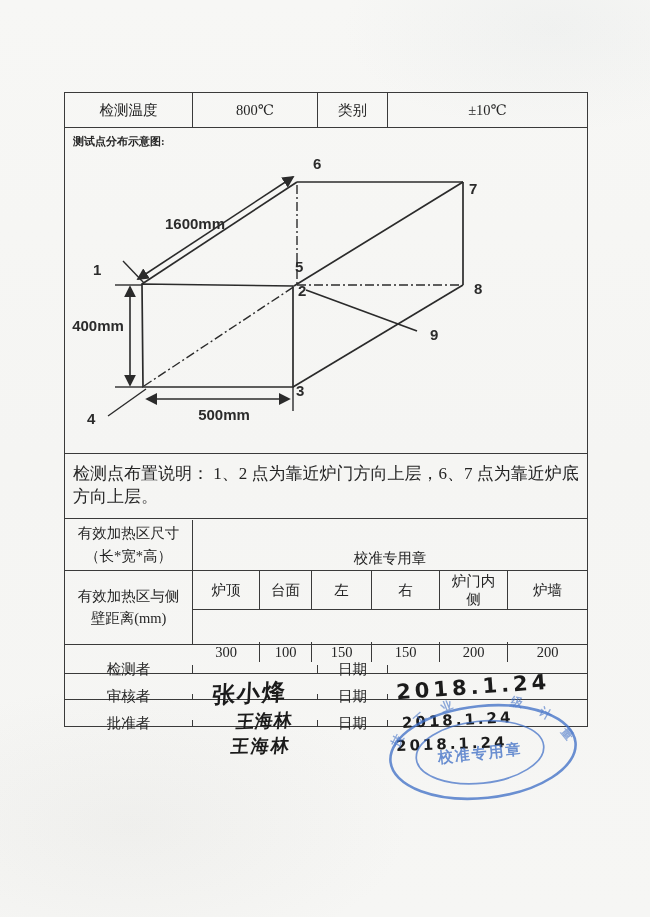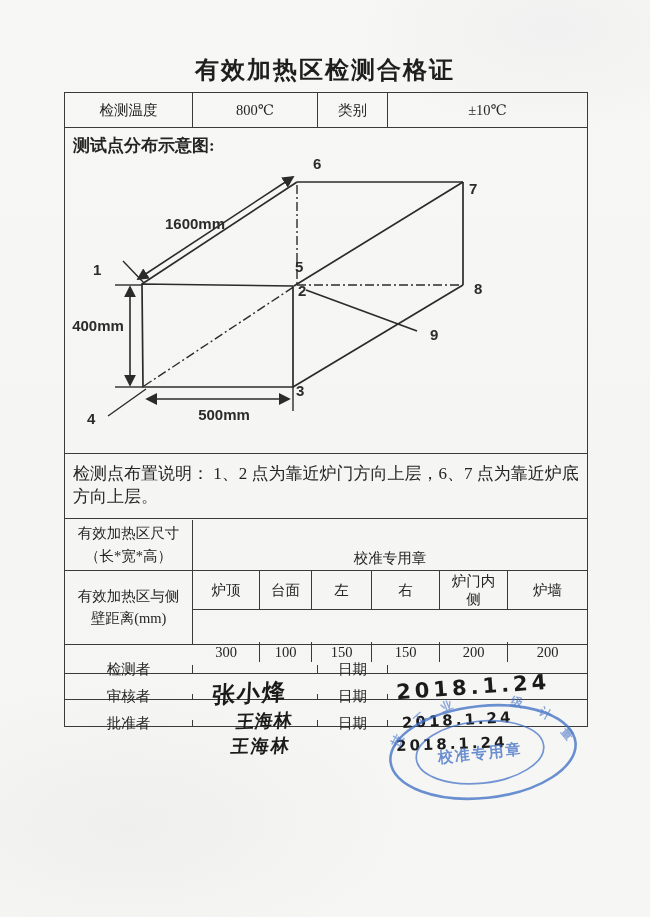--- a/index.html
+++ b/index.html
@@ -32,21 +32,21 @@
   .row:last-child{border-bottom:none;}
   .cell{
     box-sizing:border-box;border-right:1.4px solid #3a3a3a;
     display:flex;align-items:center;justify-content:center;
     text-align:center;padding:2px 4px;
   }
   .cell.last{border-right:none;}
   .c1{width:128px;} .c2{width:125px;} .c3{width:70px;} .c4{flex:1;}
   .h34{height:34px;} .h35{height:35px;}
   .diagram-cell{position:relative;height:326px;border-bottom:1.4px solid #3a3a3a;box-sizing:border-box;}
-  .diagram-label{position:absolute;left:8px;top:6px;font-size:17px;font-weight:bold;color:#242424;}
+  .diagram-label{position:absolute;left:8px;top:6px;font-size:11px;font-weight:bold;color:#242424;}
   .note-row{height:65px;box-sizing:border-box;border-bottom:1.4px solid #3a3a3a;
     padding:9px 8px 0 8px;font-size:17px;line-height:1.35;}
   .size-row{height:52px;align-items:flex-end;}
   .dist-wrap{height:74px;border-bottom:1.4px solid #3a3a3a;display:flex;box-sizing:border-box;}
   .dist-label{width:128px;border-right:1.4px solid #3a3a3a;box-sizing:border-box;
     display:flex;align-items:center;justify-content:center;text-align:center;padding:2px 6px;line-height:1.5;}
   .dist-right{flex:1;display:flex;flex-direction:column;gap:32px;}
   .dist-hdr{display:flex;height:49px;border-bottom:1.2px solid #3a3a3a;box-sizing:border-box;}
   .dist-val{display:flex;height:25px;box-sizing:border-box;}
   .dcell{box-sizing:border-box;border-right:1.4px solid #3a3a3a;display:flex;
@@ -71,21 +71,20 @@
     transform:rotate(-6deg);opacity:.88;pointer-events:none;}
   
   .diag-svg{position:absolute;left:0;top:0;}
   .diag-svg text{font-family:"Liberation Sans","DejaVu Sans",sans-serif;font-weight:600;fill:#2b2b2b;}
 </style>
 </head>
 <body>
 
 <div class="page">
 
-  <div class="title">有效加热区检测合格证</div>
 
   <div class="doc">
 
 
     <div class="row h35">
       <div class="cell c1">检测温度</div>
       <div class="cell c2">800℃</div>
       <div class="cell c3">类别</div>
       <div class="cell c4 last">±10℃</div>
     </div>

